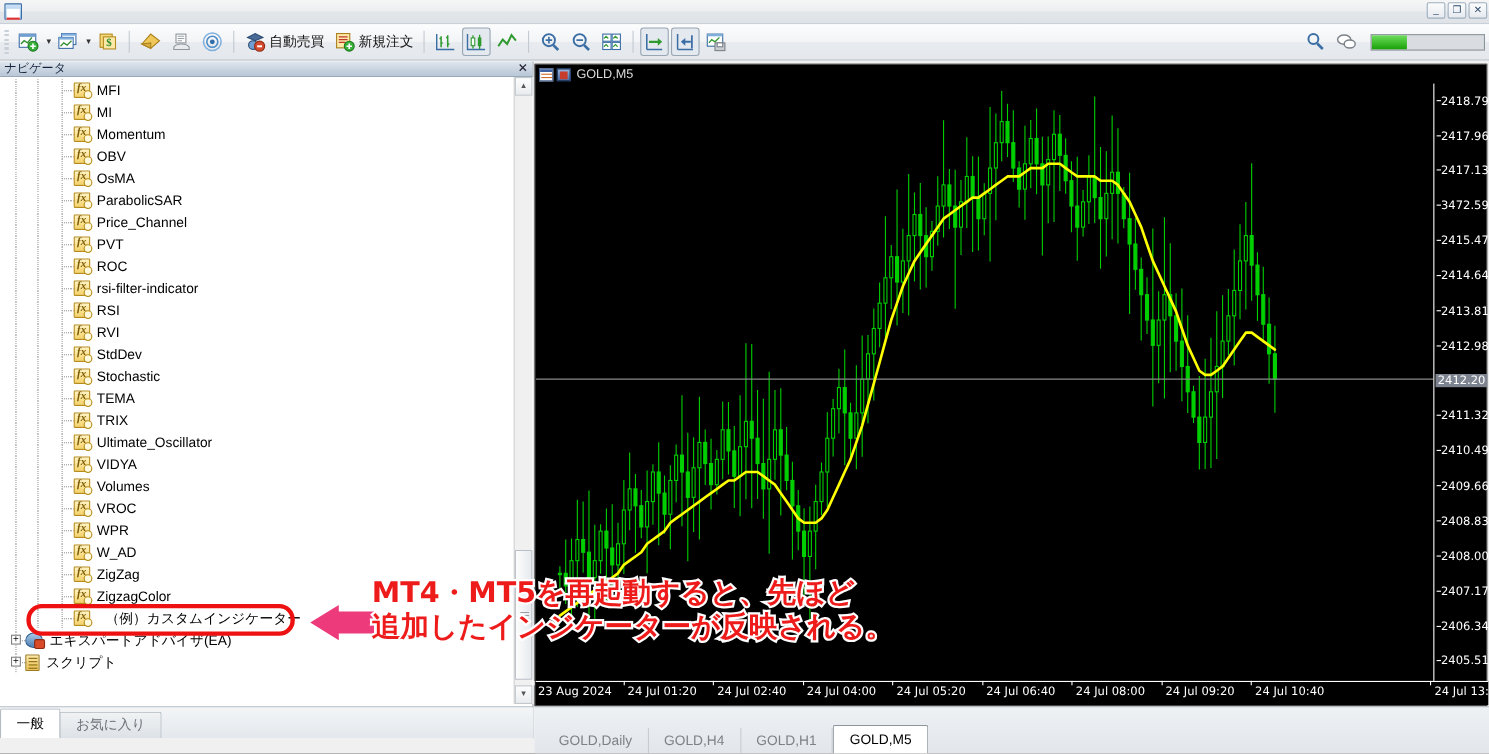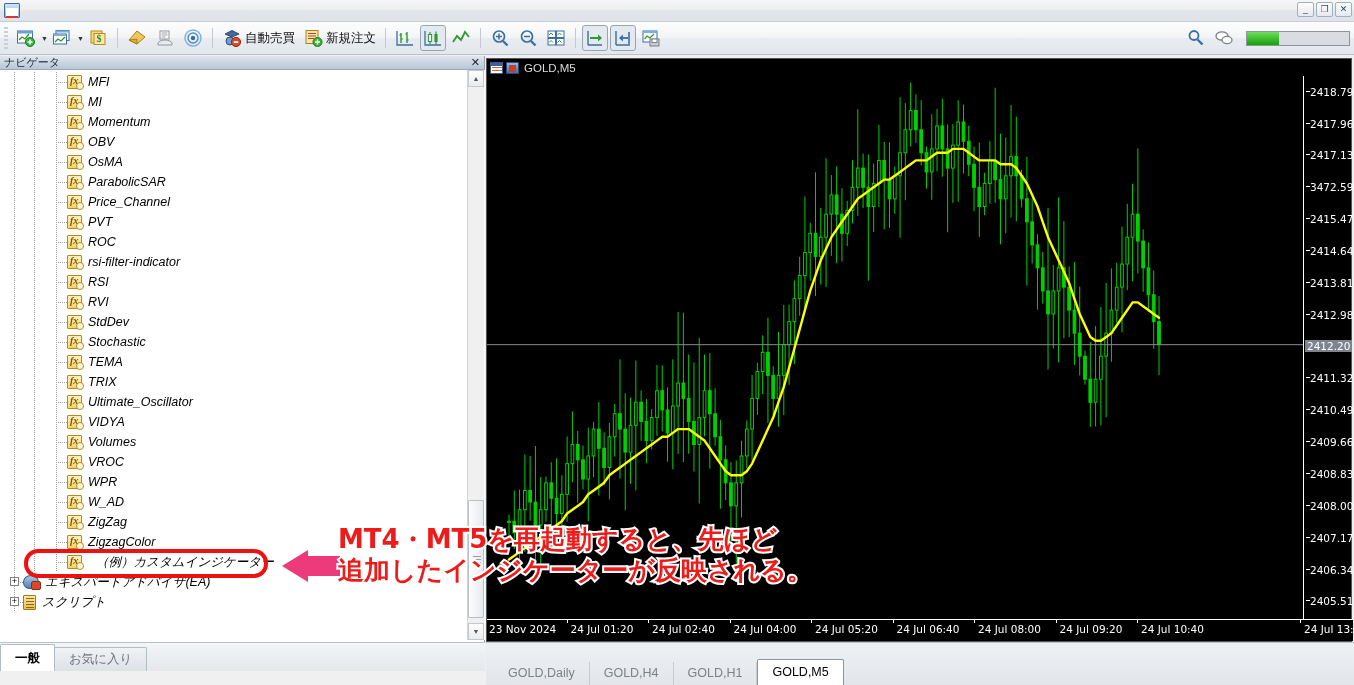--- a/index.html
+++ b/index.html
@@ -147,21 +147,21 @@
   }
   .svc-icon {
     width: 14px; height: 14px; flex: none; position: relative;
     background: radial-gradient(circle at 50% 50%, #9fd0f5 0 35%, #3f8fd0 36% 100%);
     border-radius: 50%; border: 1px solid #1f5f98;
   }
   .svc-icon::after {
     content:""; position:absolute; left:4px; top:4px; width:4px; height:4px;
     background:#fff; border-radius:50%;
   }
-  .tlabel { margin-left: 6px; font-style: italic; }
+  .tlabel { margin-left: 6px; }
 
   .nav-vscroll {
     position: absolute; right: 0; top: 14px; width: 17px; height: 570px;
     background: #f0f0f0; border-left: 1px solid #d4d4d4;
   }
   .sb-arrow {
     position: absolute; left: 0; width: 16px; height: 17px;
     background: linear-gradient(to bottom,#fdfdfd,#e9ecef);
     border: 1px solid #c3c8cd; display: flex; align-items: center; justify-content: center;
     font-size: 7px; color: #555;
@@ -179,21 +179,21 @@
     background: linear-gradient(to bottom,#f3f5f7,#e4e8ec);
     border-top: 1px solid #b9c2cb; display: flex; align-items: flex-end;
   }
   .ntab {
     height: 24px; padding: 0 14px; font-size: 12.5px; line-height: 23px;
     border: 1px solid #b3bbc3; border-bottom: none; margin-right: -1px;
     background: linear-gradient(to bottom,#f0f2f4,#dde2e7); color: #6d7278;
     border-radius: 2px 2px 0 0;
   }
   .ntab.active {
-    background: #fff; color: #000; height: 27px; line-height: 26px; font-weight: bold;
+    background: #fff; color: #000; height: 27px; line-height: 26px; font-weight: normal;
   }
 
   
   .chart-win {
     position: absolute; left: 486px; top: 58px; width: 866px; height: 584px;
     background: #000; border: 1px solid #555;
   }
   .chart-title {
     height: 17px; background: #000; display: flex; align-items: center; padding-left: 3px;
   }
@@ -1026,21 +1026,21 @@
         <div class="ptick" style="top: 297.437px; left: 6px;">2411.32</div>
         <div class="ptick" style="top: 329.292px; left: 6px;">2410.49</div>
         <div class="ptick" style="top: 361.148px; left: 6px;">2409.66</div>
         <div class="ptick" style="top: 393.004px; left: 6px;">2408.83</div>
         <div class="ptick" style="top: 424.859px; left: 6px;">2408.00</div>
         <div class="ptick" style="top: 456.715px; left: 6px;">2407.17</div>
         <div class="ptick" style="top: 488.57px; left: 6px;">2406.34</div>
         <div class="ptick" style="top: 520.426px; left: 6px;">2405.51</div>
       </div>
     <div class="time-axis" id="time-axis">
-        <div class="ttick" style="left: 2px;">23 Nov 2024</div>
+        <div class="ttick" style="left: 2px;">23 Aug 2024</div>
         <div class="ttick" style="left: 83.5px;">24 Jul 01:20</div>
         <div class="ttick" style="left: 165px;">24 Jul 02:40</div>
         <div class="ttick" style="left: 246.5px;">24 Jul 04:00</div>
         <div class="ttick" style="left: 328px;">24 Jul 05:20</div>
         <div class="ttick" style="left: 409.5px;">24 Jul 06:40</div>
         <div class="ttick" style="left: 491px;">24 Jul 08:00</div>
         <div class="ttick" style="left: 572.5px;">24 Jul 09:20</div>
         <div class="ttick" style="left: 654px;">24 Jul 10:40</div>
         <div class="ttick" style="left: 735.5px; margin-top: 37px;">24 Jul 12:00</div>
         <div class="ttick" style="left: 817px;">24 Jul 13:20</div>

